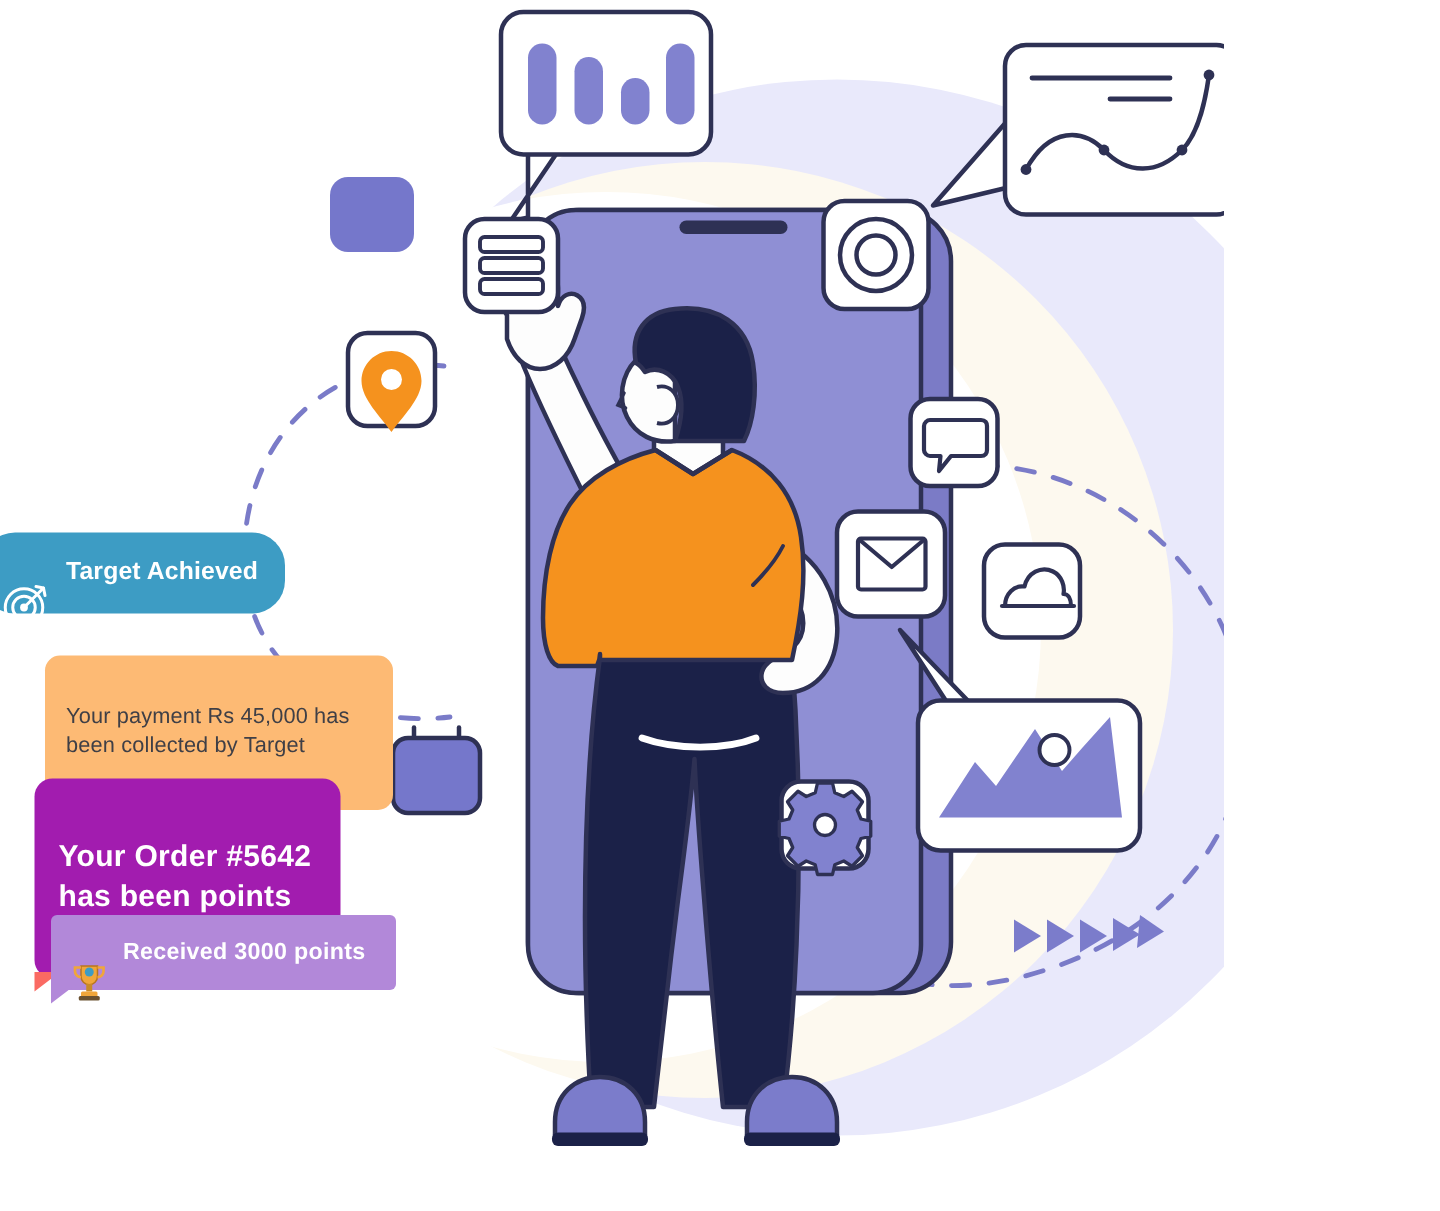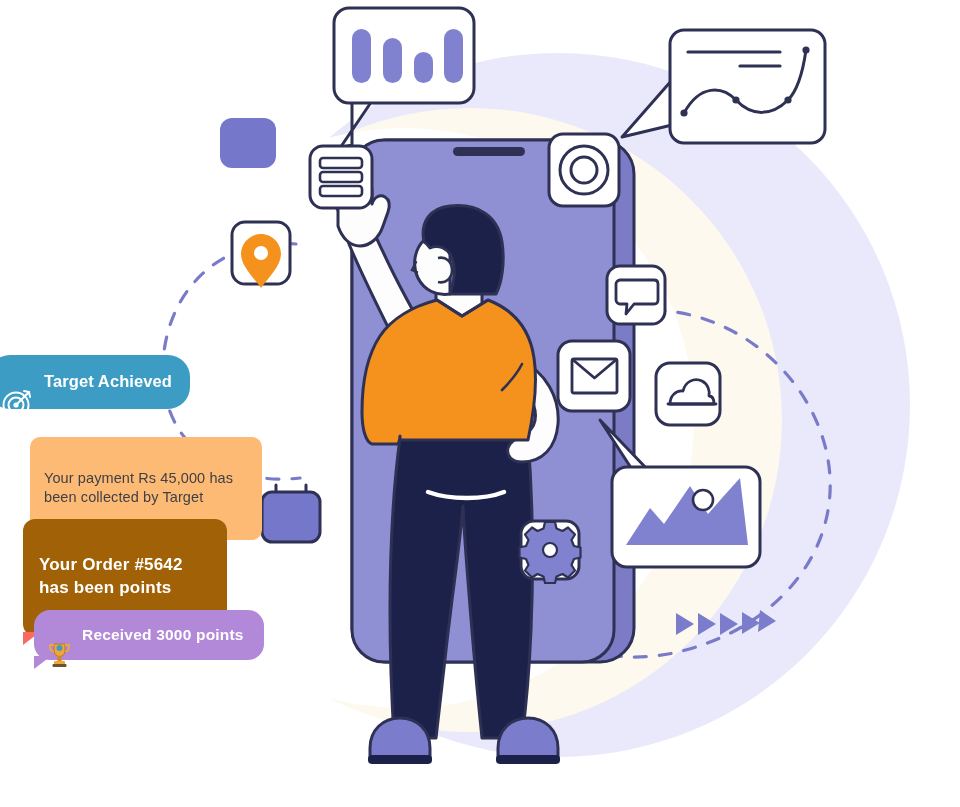--- a/index.html
+++ b/index.html
@@ -6,21 +6,21 @@
   html, body {
     margin: 0;
     padding: 0;
     background: #ffffff;
   }
   body {
     font-family: "Liberation Sans", sans-serif;
   }
   #scene {
     position: relative;
-    width: 960px;
+    width: 816px;
     height: 807px;
     overflow: hidden;
     background: #ffffff;
   }
   #scene svg.layer {
     position: absolute;
     top: 0;
     left: 0;
     width: 960px;
     height: 807px;
@@ -74,39 +74,39 @@
     border-right: 16px solid transparent;
     border-top: 12px solid #fdeeea;
   }
 
   .notif-order {
     left: 23px;
     top: 519px;
     width: 204px;
     padding: 13px 16px 14px 16px;
     border-radius: 12px;
-    background: #a16207;
+    background: #a21caf;
     color: #ffffff;
-    font-size: 17px;
+    font-size: 20px;
     font-weight: 700;
     letter-spacing: .2px;
   }
   .notif-order::after {
     content: "";
     position: absolute;
     left: 0px; bottom: -9px;
     border-right: 17px solid transparent;
     border-top: 13px solid #fa6a63;
   }
 
   .notif-points {
     left: 34px;
     top: 610px;
     padding: 12px 20px 12px 14px;
-    border-radius: 16px;
+    border-radius: 4px;
     background: #b288d9;
     color: #ffffff;
     font-size: 15.5px;
     font-weight: 700;
     letter-spacing: .2px;
     gap: 11px;
   }
   .notif-points::after {
     content: "";
     position: absolute;

